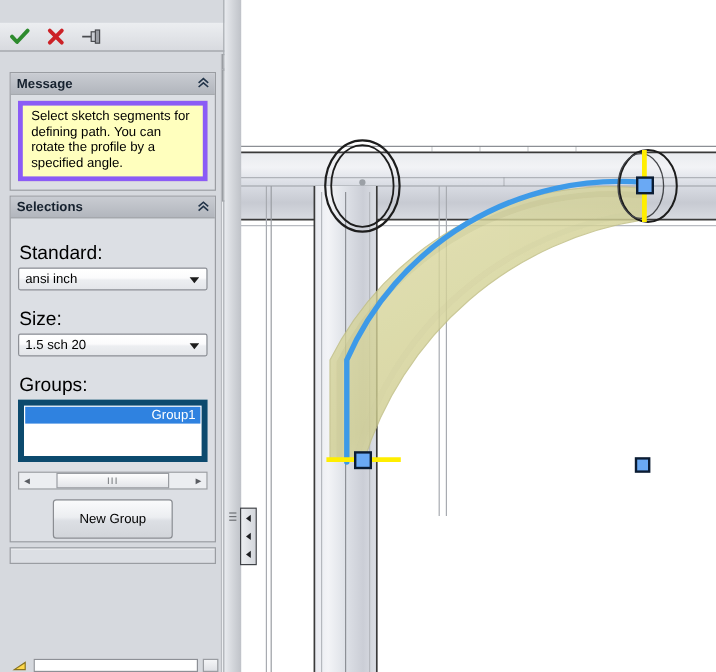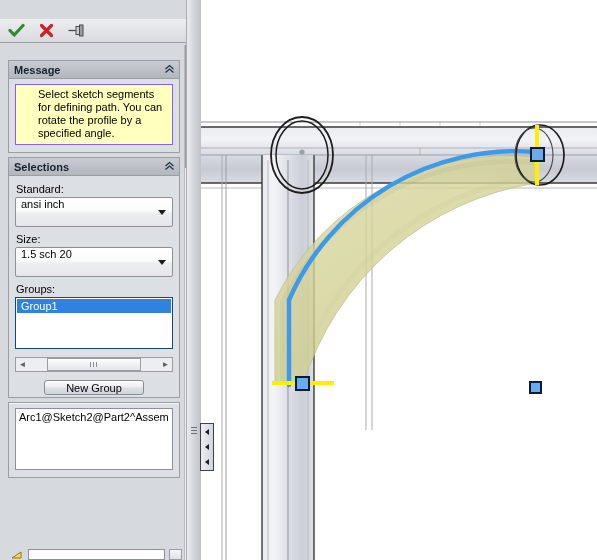--- a/index.html
+++ b/index.html
@@ -83,50 +83,51 @@
     border-bottom: 1px solid #9a9da2;
     display: flex; align-items: center; justify-content: space-between;
     padding: 0 4px 0 5px;
   }
   .rollout-head .ttl { font-weight: bold; font-size: 11px; color:#16212e; }
   .chev { font-size: 10px; color:#2a3b52; line-height:9px; }
   .rollout-body { padding: 5px 6px 7px 6px; }
 
   .msg-box {
     background: #ffffbe;
-    border: 1px solid #8b5cf6;
-    padding: 3px 5px 4px 22px;
+    border: 4px solid #8b5cf6;
+    padding: 3px 5px 4px 7px;
     font-size: 11px; line-height: 13px; color: #000;
   }
 
-  .fld-label { font-size: 11px; color: #000; margin: 2px 0 2px 1px; }
+  .fld-label { font-size: 16px; color: #000; margin: 16px 0 2px 1px; }
   .combo {
     position: relative;
-    height: 30px;
+    height: 19px;
     background: linear-gradient(to bottom,#ffffff 0%,#fbfbfc 45%,#eceef1 55%,#e4e6ea 100%);
     border: 1px solid #8d9096;
     border-radius: 2px;
-    display: flex; 
+    display: flex; align-items: center;
     padding-left: 5px;
     font-size: 11px; color:#000;
     margin-bottom: 6px;
     box-sizing: border-box;
   }
   .combo .arrow {
     position:absolute; right: 6px; top: 50%; margin-top:-2px;
     width: 0; height: 0;
     border-left: 4px solid transparent; border-right: 4px solid transparent;
     border-top: 5px solid #1c1c1c;
   }
   .listbox {
     height: 52px;
     background: #ffffff;
-    border: 1px solid #0c4a6e;
+    border: 5px solid #0c4a6e;
     box-sizing: border-box;
     position: relative;
+    text-align: right;
   }
   .lb-item-sel {
     background: #2f82e0; color: #fff;
     font-size: 11px; padding: 1px 4px; margin: 1px 1px 0 1px;
   }
   .hscroll {
     height: 15px; margin: 1px 6px 0 6px;
     background: #eceef1;
     border: 1px solid #9a9da2;
     display: flex; align-items: center; justify-content: space-between;
@@ -135,21 +136,21 @@
   .hs-arrow { width: 13px; text-align: center; font-size: 8px; color:#5a5d62; }
   .hs-thumb {
     flex: none; width: 92px; height: 11px; margin-left: 18px;
     background: linear-gradient(to bottom,#fdfdfd,#e3e5e9);
     border: 1px solid #9a9da2;
     display:flex; align-items:center; justify-content:center;
     font-size: 8px; color:#6c6f74; letter-spacing:1px;
   }
   .btn-std {
     display:block; margin: 8px auto 2px auto;
-    width: 100px; height: 15px;
+    width: 100px; height: 33px;
     background: linear-gradient(to bottom,#fafbfc 0%,#eceef1 45%,#dcdfe4 55%,#d2d5da 100%);
     border: 1px solid #8a8d92; border-radius: 3px;
     font-family: "Liberation Sans", sans-serif; font-size: 11px; color:#000;
     cursor: default;
   }
   .txtbox {
     background: #ffffff; border: 1px solid #8d9096;
     font-size: 11px; padding: 2px 3px;
     box-sizing: border-box; white-space: nowrap; overflow: hidden;
   }
@@ -385,23 +386,20 @@
           <span class="hs-arrow">◄</span>
           <span class="hs-thumb">III</span>
           <span class="hs-arrow" style="margin-left:auto">►</span>
         </div>
 
         <button class="btn-std">New Group</button>
       </div>
 
       <div class="rollout">
         <div class="rollout-body">
-          <div class="txtbox bigbox">
-            <div>Arc1@Sketch2@Part2^Assem</div>
-          </div>
         </div>
       </div>
 
     </div>
 
     <div class="bottom-row">
       <div class="bottom-icon">
         <svg width="14" height="11" viewBox="0 0 14 11">
           <path d="M2 9 L11 9 L11 3 Z" fill="#ffd84a" stroke="#8a7520" stroke-width="1"></path>
         </svg>

